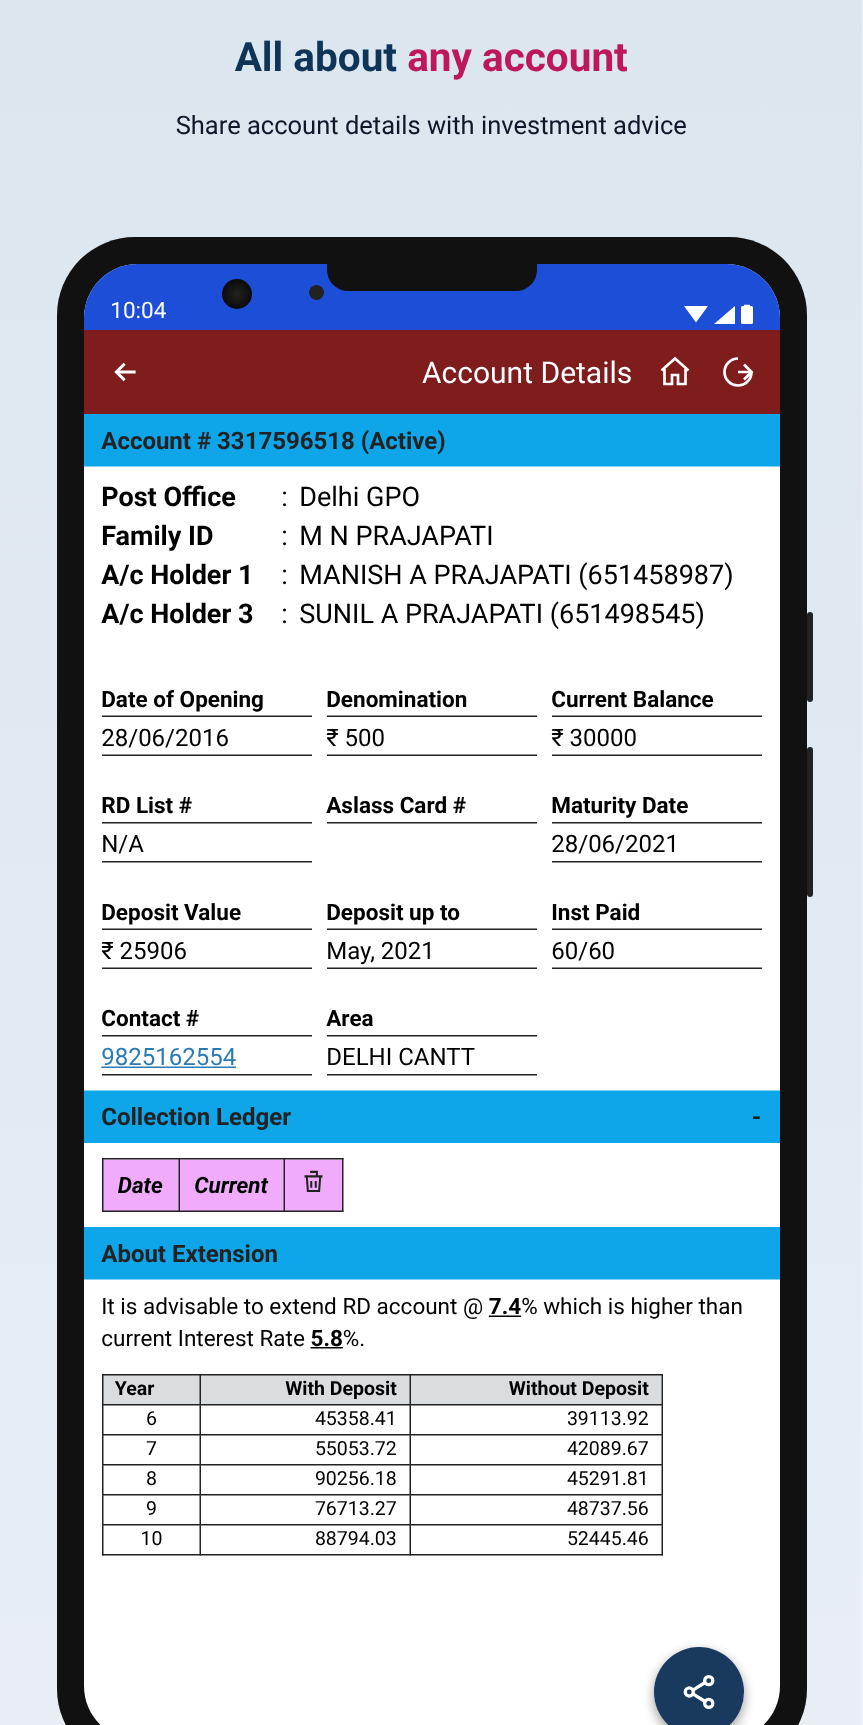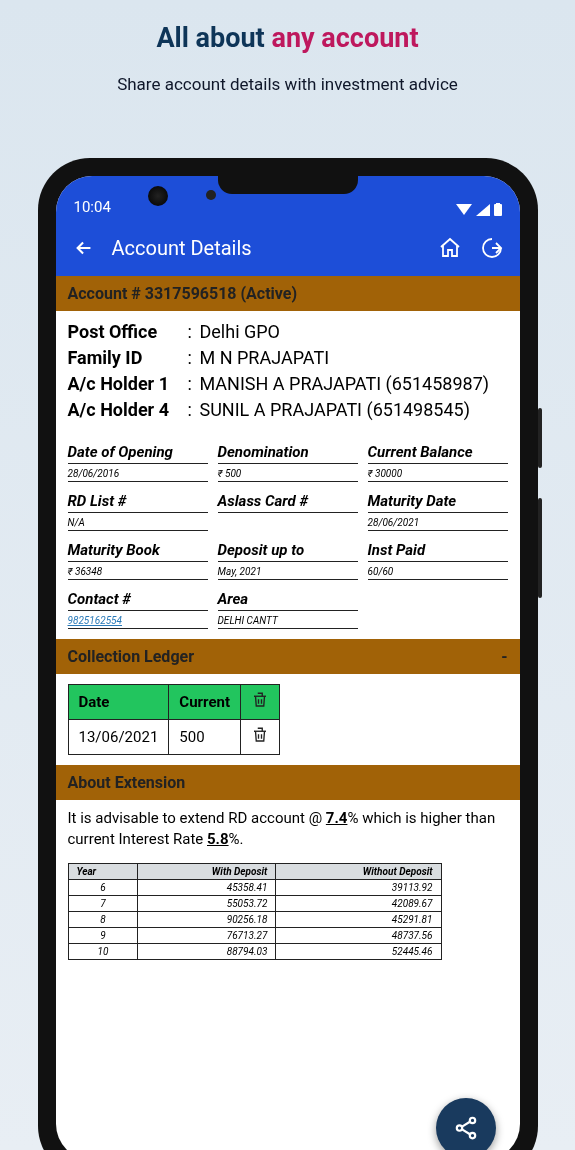--- a/index.html
+++ b/index.html
@@ -71,73 +71,73 @@
     color: #fff;
     height: 44px;
     display: flex;
     align-items: flex-end;
     justify-content: space-between;
     padding: 0 18px 4px 18px;
     font-size: 15px;
   }
   .status-icons { display:flex; gap:4px; align-items:center; }
   .appbar {
-    background: #1d4ed8;
+    background: #7f1d1d;
     color: #fff;
     height: 56px;
     display: flex;
     align-items: center;
     padding: 0 14px;
     gap: 14px;
+    text-align: right;
   }
   .appbar .title { font-size: 20px; flex: 1; }
   .icon-btn { width:28px;height:28px;display:flex;align-items:center;justify-content:center; }
   .content { flex:1; overflow:hidden; }
   .section-head {
-    background: #a16207;
+    background: #0ea5e9;
     padding: 8px 12px;
     font-weight: 700;
     font-size: 16px;
     color: #222;
     display:flex; justify-content:space-between;
   }
   .padded { padding: 8px 12px; }
   .kv-row { display:flex; font-size:18px; line-height:1.45; }
   .kv-row .k { font-weight:700; width:120px; }
   .kv-row .c { width:12px; }
   .kv-row .v { flex:1; }
   .grid3 {
     display:grid;
     grid-template-columns: 1fr 1fr 1fr;
     gap: 0 10px;
     padding: 2px 12px 10px 12px;
   }
-  .field { margin-top:10px;font-style:italic; }
+  .field { margin-top:24px; }
   .field .lbl { font-weight:700; font-size:15px; border-bottom:1.5px solid #222; padding-bottom:2px; }
-  .field .val { font-size:10px; border-bottom:1.5px solid #222; padding:4px 0 2px 0; }
+  .field .val { font-size:16px; border-bottom:1.5px solid #222; padding:4px 0 2px 0; }
   .link { color:#2a7ab8; text-decoration: underline; }
   .ledger-wrap { padding: 10px 12px; }
   table.ledger { border-collapse: collapse; }
   table.ledger th, table.ledger td {
     border: 1.5px solid #222;
     padding: 6px 10px;
     font-size:15px;
     text-align:left;
   }
-  table.ledger th { background:#22c55e; font-weight:700; }
+  table.ledger th { background:#f0abfc; font-weight:700;font-style:italic; }
   .trash-cell { width:34px; text-align:center; padding:4px; }
   .advice { padding:8px 12px; font-size:15px; line-height:1.35; }
   .advice b { text-decoration: underline; }
   .ext-wrap { padding: 6px 12px 0 12px; }
   table.ext { border-collapse: collapse; width: 85%; }
   table.ext th, table.ext td {
     border:1.5px solid #222;
     padding:2px 8px;
-    font-size:10px;
-    font-style:italic;
+    font-size:13px;
   }
   table.ext th { background:#d9dde0; font-weight:700; text-align:center; }
   table.ext th:first-child { text-align:left; }
   table.ext td:first-child { text-align:center; }
   table.ext td:nth-child(2), table.ext td:nth-child(3) { text-align:right; }
   table.ext th:nth-child(2), table.ext th:nth-child(3) { text-align:right; }
   .fab {
     position:absolute;
     right: 42px;
     bottom: 20px;
@@ -225,21 +225,21 @@
             <span class="k">Family ID</span>
             <span class="c">:</span>
             <span class="v">M N PRAJAPATI</span>
           </div>
         <div class="kv-row">
             <span class="k">A/c Holder 1</span>
             <span class="c">:</span>
             <span class="v">MANISH A PRAJAPATI (651458987)</span>
           </div>
         <div class="kv-row">
-            <span class="k">A/c Holder 4</span>
+            <span class="k">A/c Holder 3</span>
             <span class="c">:</span>
             <span class="v">SUNIL A PRAJAPATI (651498545)</span>
           </div>
       </div>
 
       <div class="grid3" id="field-grid">
           <div class="field">
             <div class="lbl">Date of Opening</div>
             <div class="val">28/06/2016</div>
           </div>
@@ -256,22 +256,22 @@
             <div class="val">N/A</div>
           </div>
           <div class="field">
             <div class="lbl">Aslass Card #</div>
           </div>
           <div class="field">
             <div class="lbl">Maturity Date</div>
             <div class="val">28/06/2021</div>
           </div>
           <div class="field">
-            <div class="lbl">Maturity Book</div>
-            <div class="val">₹ 36348</div>
+            <div class="lbl">Deposit Value</div>
+            <div class="val">₹ 25906</div>
           </div>
           <div class="field">
             <div class="lbl">Deposit up to</div>
             <div class="val">May, 2021</div>
           </div>
           <div class="field">
             <div class="lbl">Inst Paid</div>
             <div class="val">60/60</div>
           </div>
           <div class="field">
@@ -297,32 +297,20 @@
             <th>Current</th>
             <th class="trash-cell">
               <svg width="18" height="18" viewBox="0 0 24 24" fill="none" stroke="#222" stroke-width="1.8">
                     <path d="M4 7h16"></path>
                     <path d="M9 3h6v4"></path>
                     <path d="M6 7l1 13h10l1-13"></path>
                     <path d="M10 11v6M14 11v6"></path>
                   </svg>
             </th>
           </tr>
-          <tr>
-            <td>13/06/2021</td>
-            <td>500</td>
-            <td class="trash-cell">
-              <svg width="18" height="18" viewBox="0 0 24 24" fill="none" stroke="#222" stroke-width="1.8">
-                    <path d="M4 7h16"></path>
-                    <path d="M9 3h6v4"></path>
-                    <path d="M6 7l1 13h10l1-13"></path>
-                    <path d="M10 11v6M14 11v6"></path>
-                  </svg>
-            </td>
-          </tr>
         </tbody>
           </table>
       </div>
 
       <div class="section-head">
         <span>About Extension</span>
       </div>
 
       <div class="advice">
         <span>It is advisable to extend RD account @ </span><b>7.4</b><span>% which is higher than current Interest Rate </span><b>5.8</b><span>%.</span>

